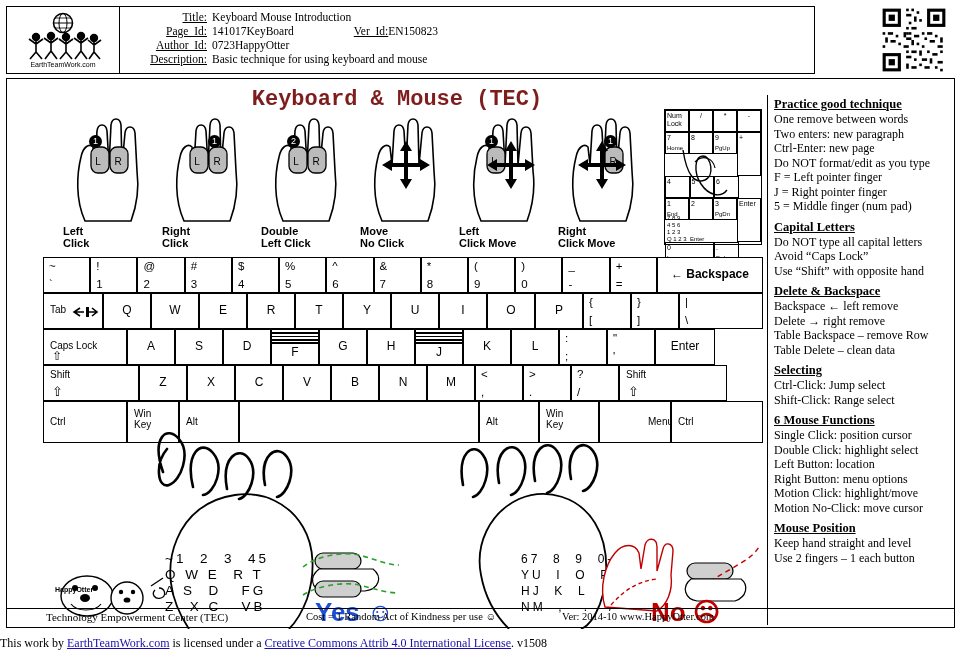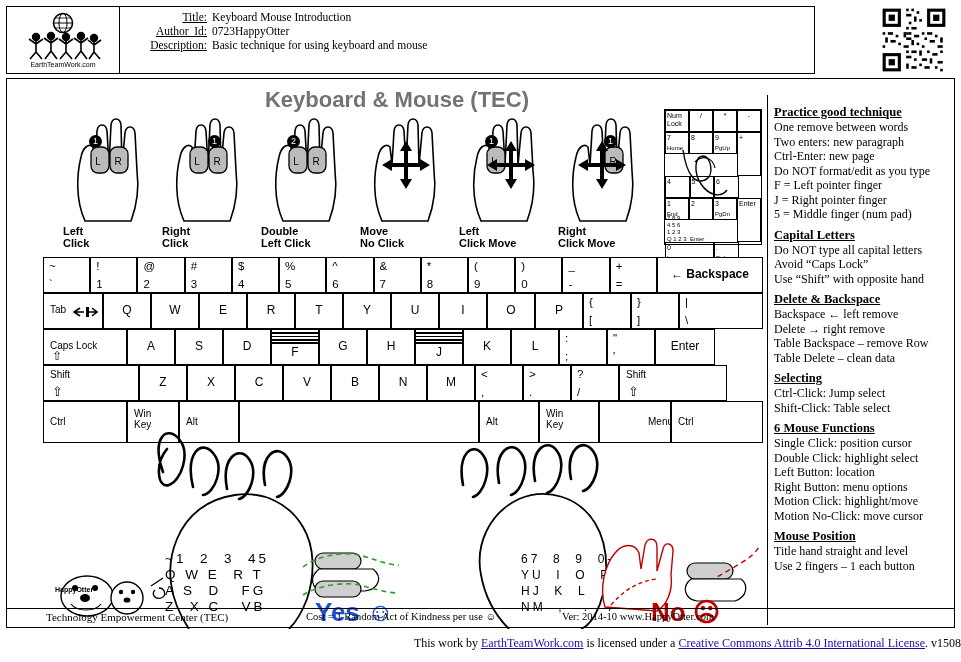--- a/index.html
+++ b/index.html
@@ -23,21 +23,21 @@
   .meta-row { display:flex; font-size:11.5px; line-height:14px; }
   .meta-label { width:86px; text-align:right; text-decoration:underline; padding-right:5px; white-space:nowrap; }
   .meta-val { white-space:nowrap; }
   .meta-ver-label { text-decoration:underline; margin-left:60px; }
   .qr-box { position:absolute; right:0; top:0; width:84px; height:68px; }
 
   
   .main-frame { position:absolute; left:6px; top:78px; width:949px; height:550px; border:1px solid #000; }
 
   .title-main { position:absolute; left:190px; top:8px; width:400px; text-align:center;
-    font-family:Liberation Sans, sans-serif; font-weight:bold; font-size:22px; color:#737373; }
+    font-family:Liberation Mono, monospace; font-weight:bold; font-size:22px; color:#7f1d1d; }
 
   
   .mouse-strip { position:absolute; left:56px; top:34px; width:594px; height:138px; display:flex; }
   .mouse-cell { width:99px; height:138px; position:relative; }
   .hand-svg { position:absolute; left:4px; top:0; }
   .mouse-cap { position:absolute; bottom:2px; left:0; width:99px; 
     font-family:"Liberation Sans", sans-serif; font-weight:bold; font-size:11px; line-height:12px; }
   .badge { position:absolute; width:13px; height:13px; border-radius:50%; background:#000; color:#fff;
     font-size:9px; font-family:"Liberation Sans", sans-serif; text-align:center; line-height:13px; }
 
@@ -45,21 +45,21 @@
   .numpad { position:absolute; left:657px; top:30px; width:98px; height:136px; border:1px solid #000; }
   .np-row { display:flex; }
   .np-key { border:1px solid #000; width:24.5px; height:22px; font-size:7px; font-family:"Liberation Sans", sans-serif;
      padding:1px; position:relative; line-height:8px; }
   .np-key .sub { position:absolute; bottom:1px; left:1px; font-size:6px; }
   .np-foot { position:absolute; bottom:1px; left:2px; font-size:6px; font-family:"Liberation Sans", sans-serif; line-height:7px; }
 
   
   .tips { position:absolute; left:760px; top:16px; width:186px; height:530px; border-left:1px solid #000; padding:2px 4px 0 6px; }
   .tip-h { font-family:"Liberation Serif", serif; font-weight:bold; font-size:12.5px; text-decoration:underline; margin-top:6px; }
-  .tip-h:first-child { margin-top:8px; }
+  .tip-h:first-child { margin-top:0; }
   .tip-l { font-size:12px; line-height:14.5px; }
 
   
   .kb { position:absolute; left:36px; top:178px; width:720px; }
   .kb-row { display:flex; margin-bottom:0; }
   .key { border:1px solid #000; height:36px; position:relative; background:#fff; font-family:"Liberation Sans", sans-serif; }
   .key .tl { position:absolute; left:5px; top:2px; font-size:11.5px; }
   .key .bl { position:absolute; left:5px; bottom:2px; font-size:11.5px; }
   .key .ctr { position:absolute; left:0; right:0; top:9px; text-align:center; font-size:12px; }
   .key .lbl { position:absolute; left:6px; top:10px; font-size:10px; }
@@ -84,21 +84,21 @@
   .yes { position:absolute; left:272px; top:46px; font-family:"Liberation Sans", sans-serif;
      font-weight:bold; font-size:26px; color:#1d4ed8; }
   .no { position:absolute; left:608px; top:46px; font-family:"Liberation Sans", sans-serif;
      font-weight:bold; font-size:26px; color:#c00000; }
 
   
   .footer-bar { position:absolute; left:6px; top:608px; width:949px; height:20px; border-top:1px solid #000; }
   .footer-bar .fl { position:absolute; left:40px; top:2px; font-size:11px; }
   .footer-bar .fc { position:absolute; left:300px; top:2px; font-size:10.5px; }
   .footer-bar .fr { position:absolute; left:556px; top:2px; font-size:10.5px; }
-  .license { position:absolute; left:0; top:636px; width:961px; text-align:right; font-size:12px; }
+  .license { position:absolute; left:0; top:636px; width:961px; text-align:left; font-size:12px; }
   .license a { color:#1a0dab; }
   .otter-box { position:absolute; left:44px; top:485px; width:124px; height:58px; }
   .otter-cap { position:absolute; left:4px; top:22px; font-size:7px; font-family:"Liberation Sans", sans-serif; font-weight:bold; }
 </style>
 </head>
 <body>
 
 <div class="page">
 
   <div class="header">
@@ -124,20 +124,26 @@
           </g>
         </svg>
         <div class="logo-caption">EarthTeamWork.com</div>
       </div>
     </div>
 
     <div class="meta-box">
       <div class="meta-row">
         <span class="meta-label">Title:</span>
         <span class="meta-val">Keyboard Mouse Introduction</span>
+      </div>
+      <div class="meta-row">
+        <span class="meta-label">Page_Id:</span>
+        <span class="meta-val">141017KeyBoard</span>
+        <span class="meta-ver-label">Ver_Id:</span>
+        <span class="meta-val">EN150823</span>
       </div>
       <div class="meta-row">
         <span class="meta-label">Author_Id:</span>
         <span class="meta-val">0723HappyOtter</span>
       </div>
       <div class="meta-row">
         <span class="meta-label">Description:</span>
         <span class="meta-val">Basic technique for using keyboard and mouse</span>
       </div>
     </div>
@@ -334,32 +340,32 @@
       <div class="tip-l">Use “Shift” with opposite hand</div>
 
       <div class="tip-h">Delete &amp; Backspace</div>
       <div class="tip-l">Backspace ← left remove</div>
       <div class="tip-l">Delete → right remove</div>
       <div class="tip-l">Table Backspace – remove Row</div>
       <div class="tip-l">Table Delete – clean data</div>
 
       <div class="tip-h">Selecting</div>
       <div class="tip-l">Ctrl-Click: Jump select</div>
-      <div class="tip-l">Shift-Click: Table select</div>
+      <div class="tip-l">Shift-Click: Range select</div>
 
       <div class="tip-h">6 Mouse Functions</div>
       <div class="tip-l">Single Click: position cursor</div>
       <div class="tip-l">Double Click: highlight select</div>
       <div class="tip-l">Left Button: location</div>
       <div class="tip-l">Right Button: menu options</div>
       <div class="tip-l">Motion Click: highlight/move</div>
       <div class="tip-l">Motion No-Click: move cursor</div>
 
       <div class="tip-h">Mouse Position</div>
-      <div class="tip-l">Title hand straight and level</div>
+      <div class="tip-l">Keep hand straight and level</div>
       <div class="tip-l">Use 2 fingers – 1 each button</div>
     </div>
 
     <div class="kb">
 
       <div class="kb-row row1">
         <div class="key">
             <span class="tl">~</span>
             <span class="bl">`</span>
           </div>

